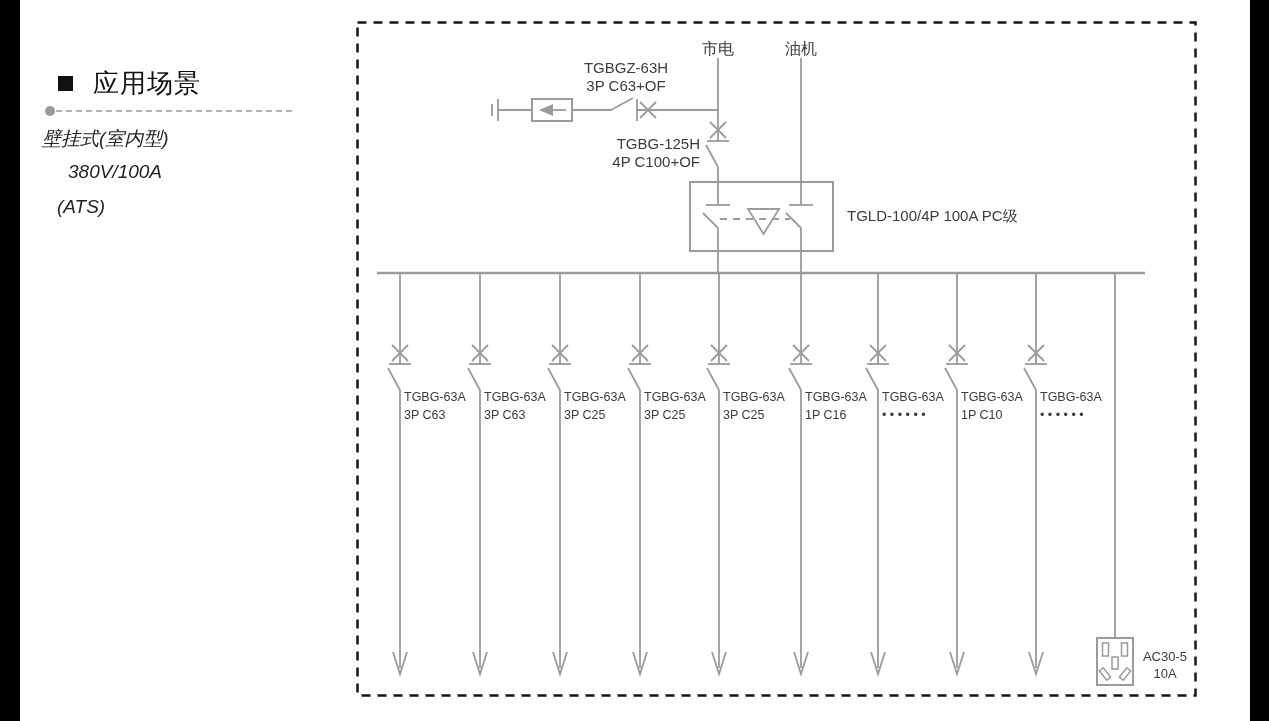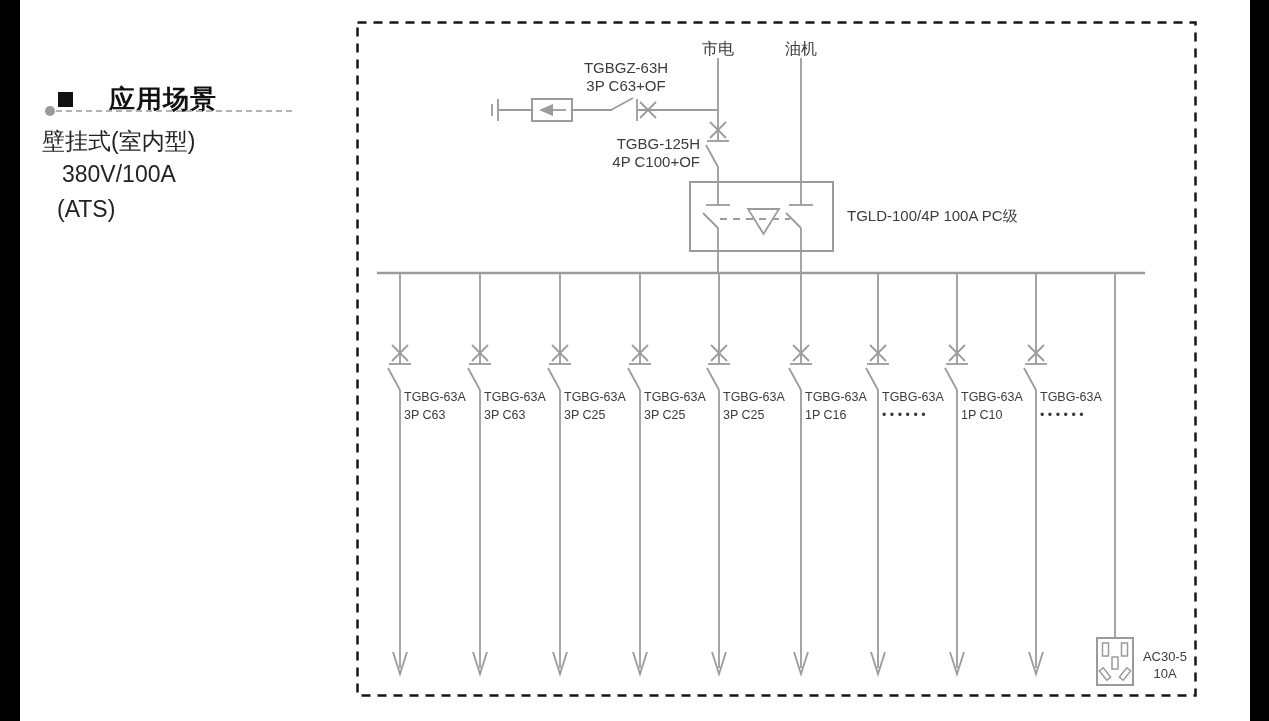--- a/index.html
+++ b/index.html
@@ -5,26 +5,26 @@
   html,body{margin:0;padding:0;background:#ffffff;}
   .stage{position:relative;width:1269px;height:721px;background:#ffffff;overflow:hidden;
          font-family:"Liberation Sans","DejaVu Sans",sans-serif;}
   .edge-bar{position:absolute;top:0;height:721px;background:#000;}
   .edge-bar.left{left:0;width:20px;}
   .edge-bar.right{left:1250px;width:19px;}
 
   
   .heading-row{position:absolute;left:58px;top:66px;display:flex;align-items:center;}
   .bullet{display:inline-block;width:15px;height:15px;background:#111;margin-right:20px;}
-  .heading-text{margin:16px;font-size:26px;font-weight:bold;color:#111;letter-spacing:1px;}
+  .heading-text{margin:0;font-size:26px;font-weight:normal;color:#111;letter-spacing:1px;}
   .divider{position:absolute;left:46px;top:110px;width:246px;border-top:2px dashed #b3b3b3;}
   .divider-dot{position:absolute;left:-1px;top:-6px;width:10px;height:10px;border-radius:50%;background:#9a9a9a;}
-  .spec-line{position:absolute;margin:0;font-size:23px;color:#222;}
+  .spec-line{position:absolute;margin:0;font-size:19px;color:#222;font-style:italic;}
   .spec-line.l1{left:42px;top:126px;}
-  .spec-line.l2{left:62px;top:161px;}
+  .spec-line.l2{left:68px;top:161px;}
   .spec-line.l3{left:57px;top:196px;}
 
   
   svg.diagram{position:absolute;left:0;top:0;}
   .ln{stroke:#9b9b9b;stroke-width:1.8;fill:none;}
   .lnb{stroke:#9b9b9b;stroke-width:2.4;fill:none;}
   .box{stroke:#9b9b9b;stroke-width:2;fill:none;}
   .dash{stroke:#9b9b9b;stroke-width:1.8;fill:none;stroke-dasharray:7 6;}
   .border{stroke:#161616;stroke-width:2.5;fill:none;stroke-dasharray:9 7;}
   .fillgray{fill:#9b9b9b;stroke:none;}

